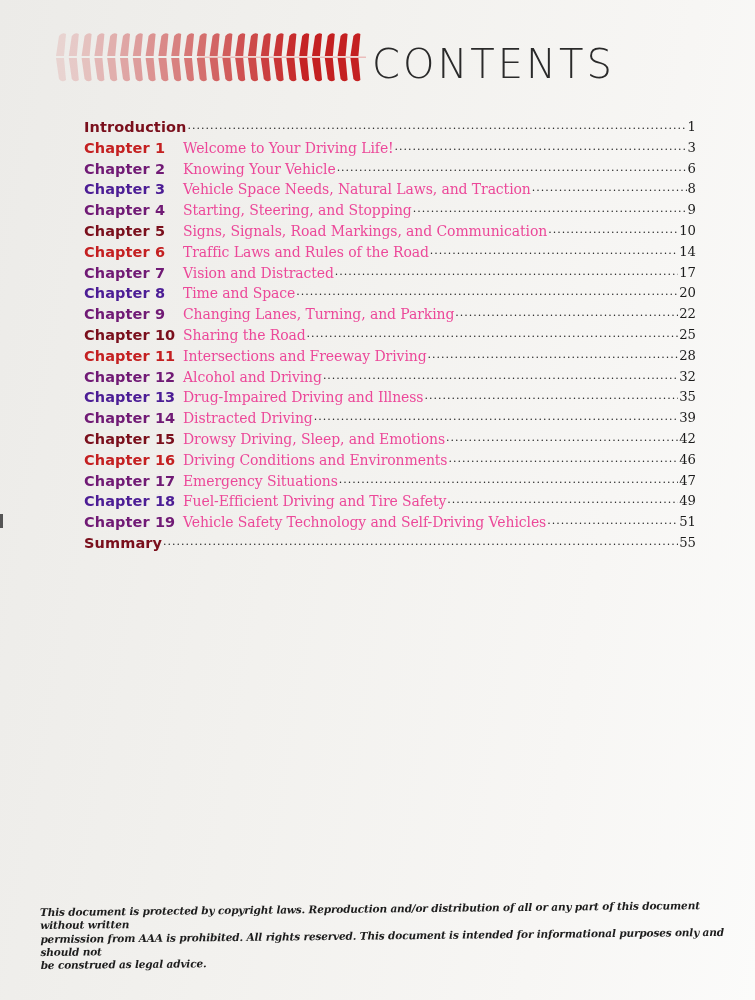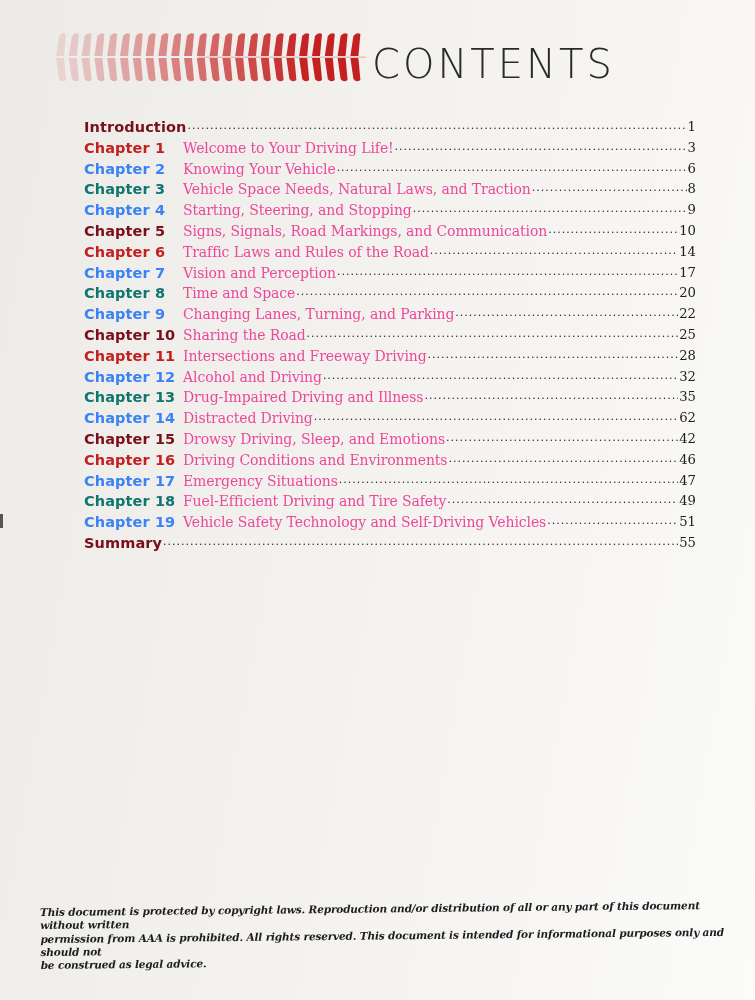--- a/index.html
+++ b/index.html
@@ -92,22 +92,22 @@
     .page-num {
       font-family: "DejaVu Serif", serif;
       font-size: 13.2px;
       color: #1c1c1c;
       flex: 0 0 auto;
       text-align: right;
       min-width: 8px;
     }
     .c-red { color: #c42021; }
     .c-darkred { color: #7a0f1c; }
-    .c-navy { color: #0f766e; }
-    .c-black { color: #3b82f6; }
+    .c-navy { color: #4c1d95; }
+    .c-black { color: #701a75; }
     .footer {
       position: absolute;
       left: 40px;
       top: 906px;
       width: 700px;
       font-family: "DejaVu Serif", serif;
       font-style: italic;
       font-weight: bold;
       font-size: 10.6px;
       line-height: 13.3px;
@@ -216,21 +216,21 @@
       <span class="page-num">10</span>
     </div>
     <div class="toc-row">
       <span class="chap-label c-red">Chapter 6</span>
       <span class="chap-title">Traffic Laws and Rules of the Road</span>
       <span class="leader"></span>
       <span class="page-num">14</span>
     </div>
     <div class="toc-row">
       <span class="chap-label c-black">Chapter 7</span>
-      <span class="chap-title">Vision and Perception</span>
+      <span class="chap-title">Vision and Distracted</span>
       <span class="leader"></span>
       <span class="page-num">17</span>
     </div>
     <div class="toc-row">
       <span class="chap-label c-navy">Chapter 8</span>
       <span class="chap-title">Time and Space</span>
       <span class="leader"></span>
       <span class="page-num">20</span>
     </div>
     <div class="toc-row">
@@ -260,21 +260,21 @@
     <div class="toc-row">
       <span class="chap-label c-navy">Chapter 13</span>
       <span class="chap-title">Drug-Impaired Driving and Illness</span>
       <span class="leader"></span>
       <span class="page-num">35</span>
     </div>
     <div class="toc-row">
       <span class="chap-label c-black">Chapter 14</span>
       <span class="chap-title">Distracted Driving</span>
       <span class="leader"></span>
-      <span class="page-num">62</span>
+      <span class="page-num">39</span>
     </div>
     <div class="toc-row">
       <span class="chap-label c-darkred">Chapter 15</span>
       <span class="chap-title">Drowsy Driving, Sleep, and Emotions</span>
       <span class="leader"></span>
       <span class="page-num">42</span>
     </div>
     <div class="toc-row">
       <span class="chap-label c-red">Chapter 16</span>
       <span class="chap-title">Driving Conditions and Environments</span>

